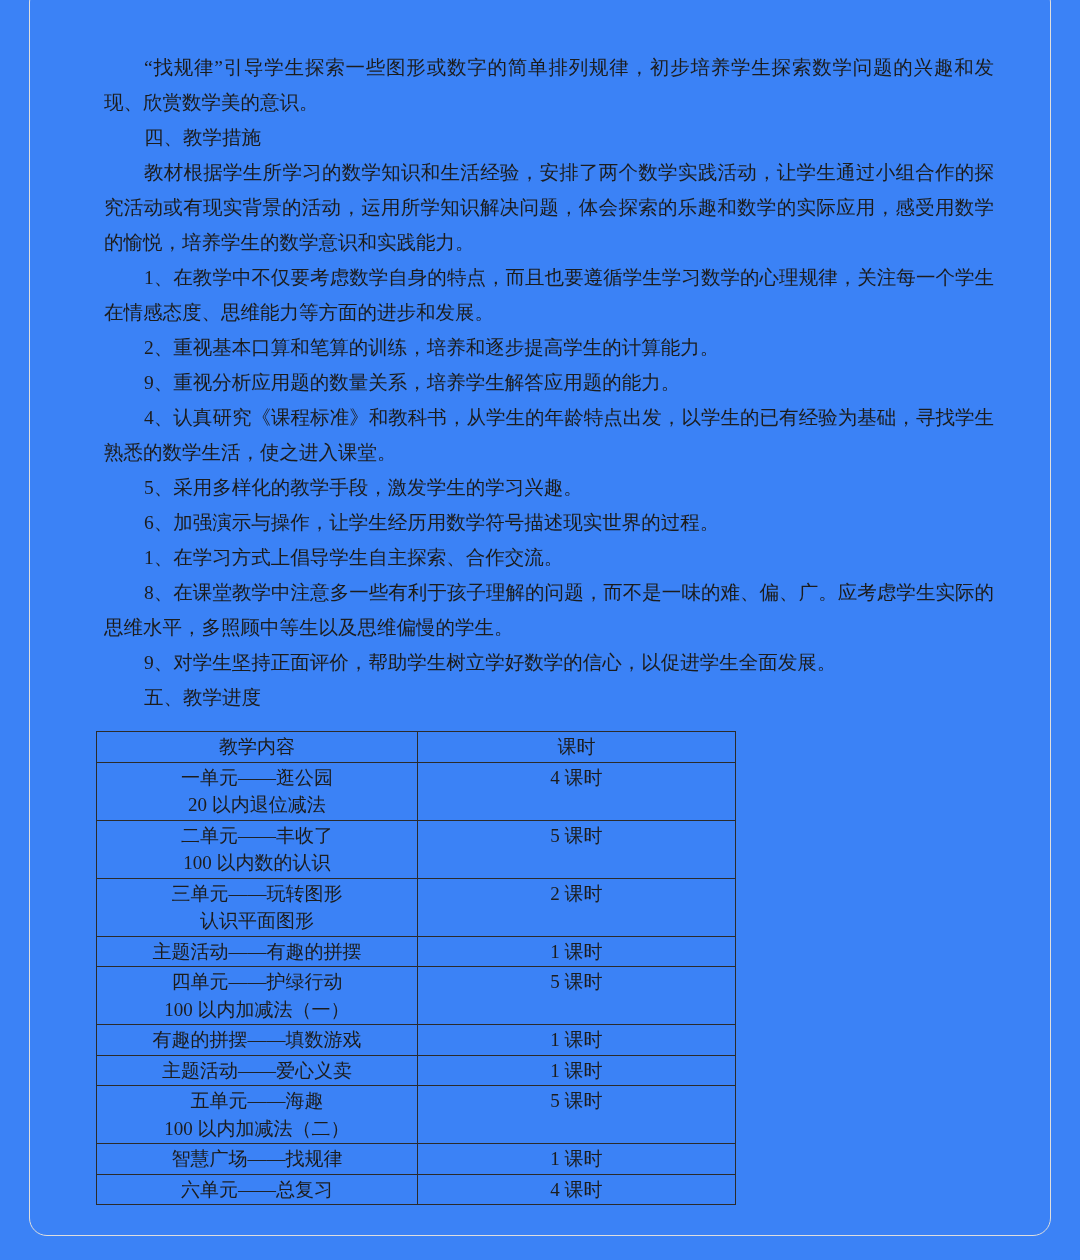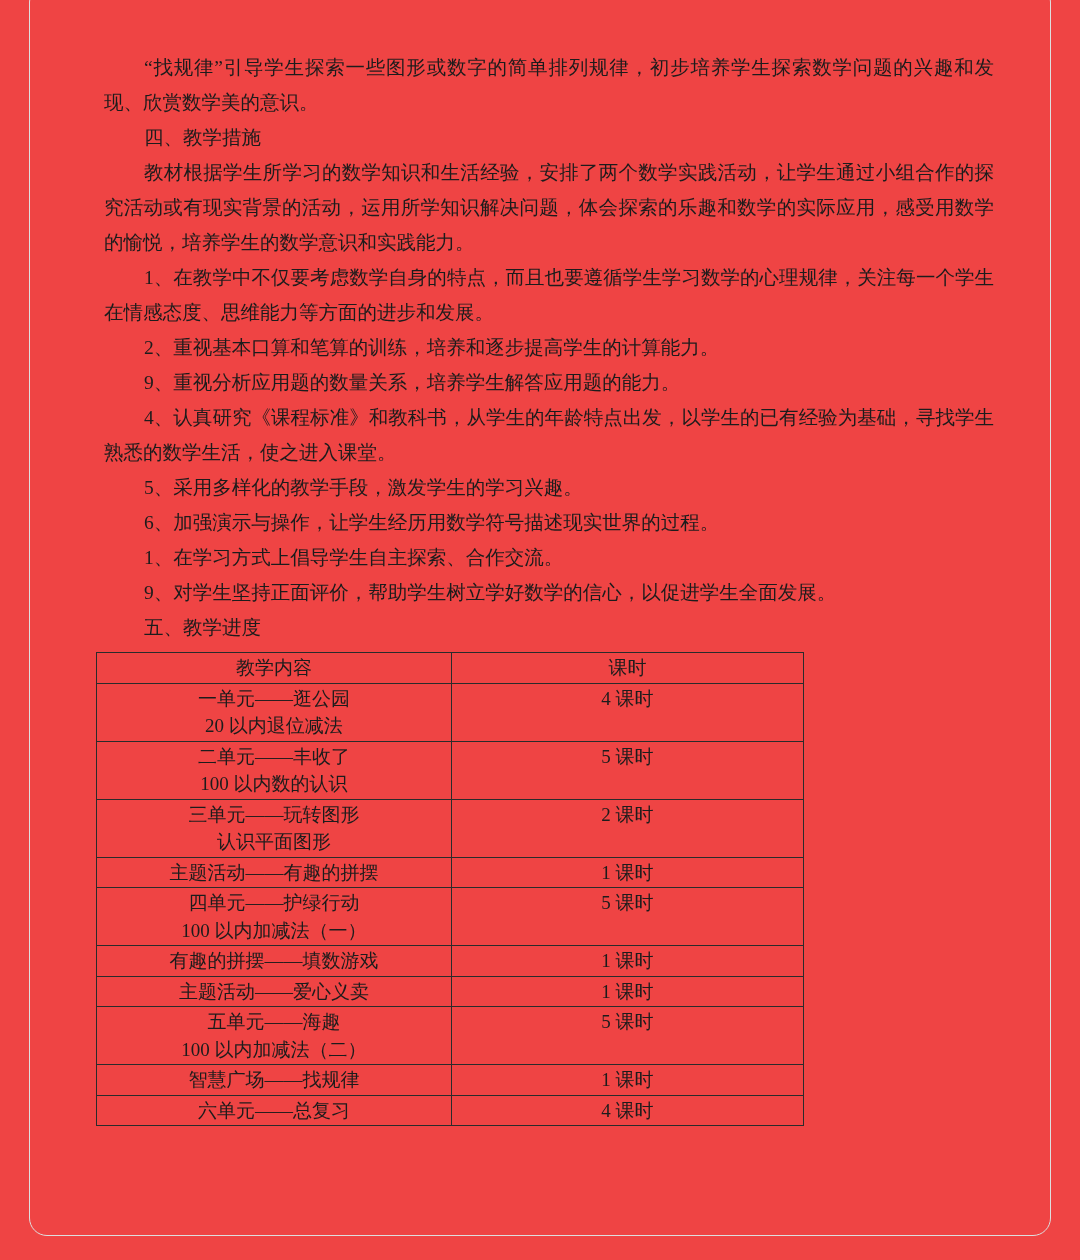--- a/index.html
+++ b/index.html
@@ -1,21 +1,21 @@
 <!DOCTYPE html>
 <html><head>
 <meta charset="utf-8">
 <style>
   * { box-sizing: border-box; }
   html, body { margin: 0; padding: 0; background: #ffffff; }
   .page {
     position: relative;
     width: 1080px;
     height: 1260px;
-    background: #ef4444;
+    background: #3b82f6;
     font-family: "Liberation Serif", "DejaVu Serif", serif;
     color: #1c1c1c;
     padding: 50px 86px 0 104px;
     font-size: 19.5px;
     overflow: hidden;
   }
   .scan-border {
     position: absolute;
     left: 29px;
     right: 29px;
@@ -26,23 +26,23 @@
     pointer-events: none;
   }
   .para {
     margin: 0;
     line-height: 35px;
     text-align: justify;
     text-indent: 2.05em;
   }
   table.schedule {
     border-collapse: collapse;
-    width: 708px;
+    width: 640px;
     margin-left: -8px;
-    margin-top: 7px;
+    margin-top: 16px;
     table-layout: fixed;
     border-radius: 18px;
   }
   table.schedule th,
   table.schedule td {
     border: 1.5px solid #2b2b2b;
     text-align: center;
     vertical-align: top;
     font-weight: normal;
     font-size: 19px;
@@ -61,20 +61,21 @@
   <p class="para">“找规律”引导学生探索一些图形或数字的简单排列规律，初步培养学生探索数学问题的兴趣和发现、欣赏数学美的意识。</p>
   <p class="para">四、教学措施</p>
   <p class="para">教材根据学生所学习的数学知识和生活经验，安排了两个数学实践活动，让学生通过小组合作的探究活动或有现实背景的活动，运用所学知识解决问题，体会探索的乐趣和数学的实际应用，感受用数学的愉悦，培养学生的数学意识和实践能力。</p>
   <p class="para">1、在教学中不仅要考虑数学自身的特点，而且也要遵循学生学习数学的心理规律，关注每一个学生在情感态度、思维能力等方面的进步和发展。</p>
   <p class="para">2、重视基本口算和笔算的训练，培养和逐步提高学生的计算能力。</p>
   <p class="para">9、重视分析应用题的数量关系，培养学生解答应用题的能力。</p>
   <p class="para">4、认真研究《课程标准》和教科书，从学生的年龄特点出发，以学生的已有经验为基础，寻找学生熟悉的数学生活，使之进入课堂。</p>
   <p class="para">5、采用多样化的教学手段，激发学生的学习兴趣。</p>
   <p class="para">6、加强演示与操作，让学生经历用数学符号描述现实世界的过程。</p>
   <p class="para">1、在学习方式上倡导学生自主探索、合作交流。</p>
+  <p class="para">8、在课堂教学中注意多一些有利于孩子理解的问题，而不是一味的难、偏、广。应考虑学生实际的思维水平，多照顾中等生以及思维偏慢的学生。</p>
   <p class="para">9、对学生坚持正面评价，帮助学生树立学好数学的信心，以促进学生全面发展。</p>
   <p class="para">五、教学进度</p>
 
   <table class="schedule">
     <colgroup>
         <col class="c1">
         <col class="c2">
       </colgroup>
     <thead>
       <tr>

